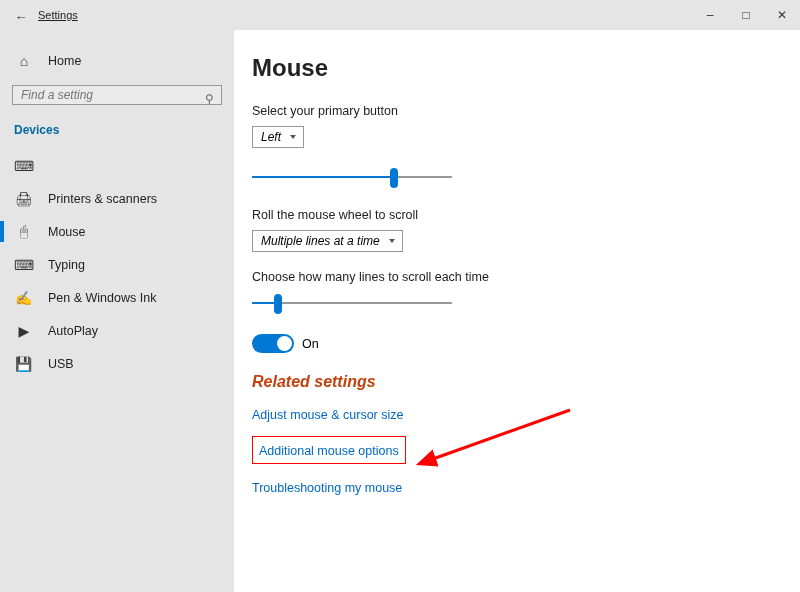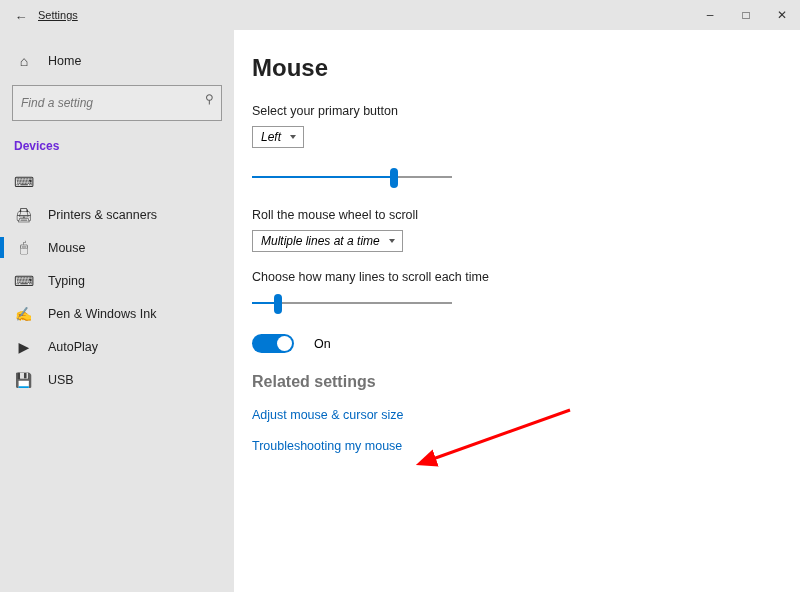--- a/index.html
+++ b/index.html
@@ -7,35 +7,35 @@
 .titlebar { height:30px; background:#e5e5e5; display:flex; align-items:center; padding-left:12px; font-size:11px; color:#222; }
 .titlebar .back { width:18px; text-align:center; font-size:13px; color:#333; margin-right:8px; cursor:pointer; }
 .titlebar .title { flex:1;text-decoration:underline; }
 .winbtns { display:flex; }
 .winbtn { width:36px; height:30px; display:flex; align-items:center; justify-content:center; font-size:12px; color:#333; cursor:pointer; }
 .sidebar { position:absolute; top:30px; left:0; width:234px; height:562px; background:#e5e5e5; padding-top:14px; }
 .navrow { height:33px; display:flex; align-items:center; padding-left:14px; font-size:12.5px; color:#222; cursor:pointer; position:relative; }
 .navrow .icon { width:20px; height:16px; margin-right:14px; display:flex; align-items:center; justify-content:center; color:#333; font-size:14px; }
 .navrow.selected::before { content:""; position:absolute; left:0; top:6px; bottom:6px; width:4px; background:#0078d4; }
 .searchwrap { margin:8px 12px 14px 12px; }
-.searchbox { width:100%; height:36px; border:1px solid #999; background:#eaeaea; font-size:12px; padding:0 26px 0 8px; color:#555; font-style:italic; }
+.searchbox { width:100%; height:20px; border:1px solid #999; background:#eaeaea; font-size:12px; padding:0 26px 0 8px; color:#555; font-style:italic; }
 .searchwrap { position:relative; }
 .searchwrap .sicn { position:absolute; right:8px; top:7px; font-size:12px; color:#666; transform:scaleX(-1); }
-.cathdr { font-size:12px; font-weight:600; padding:4px 12px 12px 14px; color:#6d28d9; }
+.cathdr { font-size:12px; font-weight:600; padding:4px 12px 12px 14px; color:#0369a1; }
 .content { position:absolute; top:30px; left:234px; right:0; bottom:0; overflow:auto; padding:24px 18px 20px 18px; background:#fff; }
 h1 { font-size:24px; font-weight:600; margin-bottom:22px; color:#222; }
-h2 { font-size:16px; font-weight:600; margin:20px 0 14px 0; color:#737373; }
+h2 { font-size:16px; font-weight:600; margin:20px 0 14px 0; color:#c2410c;font-style:italic; }
 .lbl { font-size:12.5px; color:#222; margin-bottom:8px; }
 .dropdown { border:1px solid #999; font-size:12px; padding:3px 22px 3px 8px; display:inline-block; position:relative; background:#fff; margin-bottom:18px; cursor:pointer;font-style:italic; }
 .dropdown::after { content:""; position:absolute; right:7px; top:8px; border-left:3.5px solid transparent; border-right:3.5px solid transparent; border-top:4px solid #555; }
 .slider { width:200px; height:24px; position:relative; margin-bottom:18px; }
 .slider .track { position:absolute; top:10px; left:0; right:0; height:2px; background:#999; }
 .slider .fill { position:absolute; top:10px; left:0; height:2px; background:#0078d4; }
 .slider .thumb { position:absolute; top:2px; width:8px; height:20px; background:#0078d4; border-radius:4px; transform:translateX(-4px); }
-.toggle { display:flex; align-items:center; gap:20px; margin-bottom:10px; }
+.toggle { display:flex; align-items:center; gap:8px; margin-bottom:10px; }
 .tswitch { width:42px; height:19px; border-radius:10px; background:#0078d4; position:relative; cursor:pointer; }
 .tswitch .knob { position:absolute; right:2px; top:2px; width:15px; height:15px; background:#fff; border-radius:50%; }
 .toggle .state { font-size:12.5px; }
 .link { font-size:12.5px; color:#0067c0; cursor:pointer; display:inline-block; margin-bottom:14px; }
 .highlight { border:1.5px solid #f00; padding:4px 6px; display:inline-block; margin-bottom:14px; }
 
 .arrow-svg { position:absolute; pointer-events:none; }
 </style>
 </head>
 <body>
@@ -118,20 +118,23 @@
 
   <div class="toggle">
     <div class="tswitch">
       <div class="knob"></div>
     </div>
     <span class="state">On</span>
   </div>
 
   <h2>Related settings</h2>
   <div><span class="link">Adjust mouse &amp; cursor size</span></div>
+  <div class="highlight">
+    <span class="link" style="margin-bottom:0;">Additional mouse options</span>
+  </div>
 
   <div><span class="link">Troubleshooting my mouse</span></div>
 </div>
 
 <svg class="arrow-svg" style="left:410px; top:400px; width:180px; height:90px;">
   <defs>
     <marker id="arr" markerWidth="10" markerHeight="10" refX="2" refY="3" orient="auto">
       <path d="M0,0 L0,6 L7,3 z" fill="#ff0000"></path>
     </marker>
   </defs>

